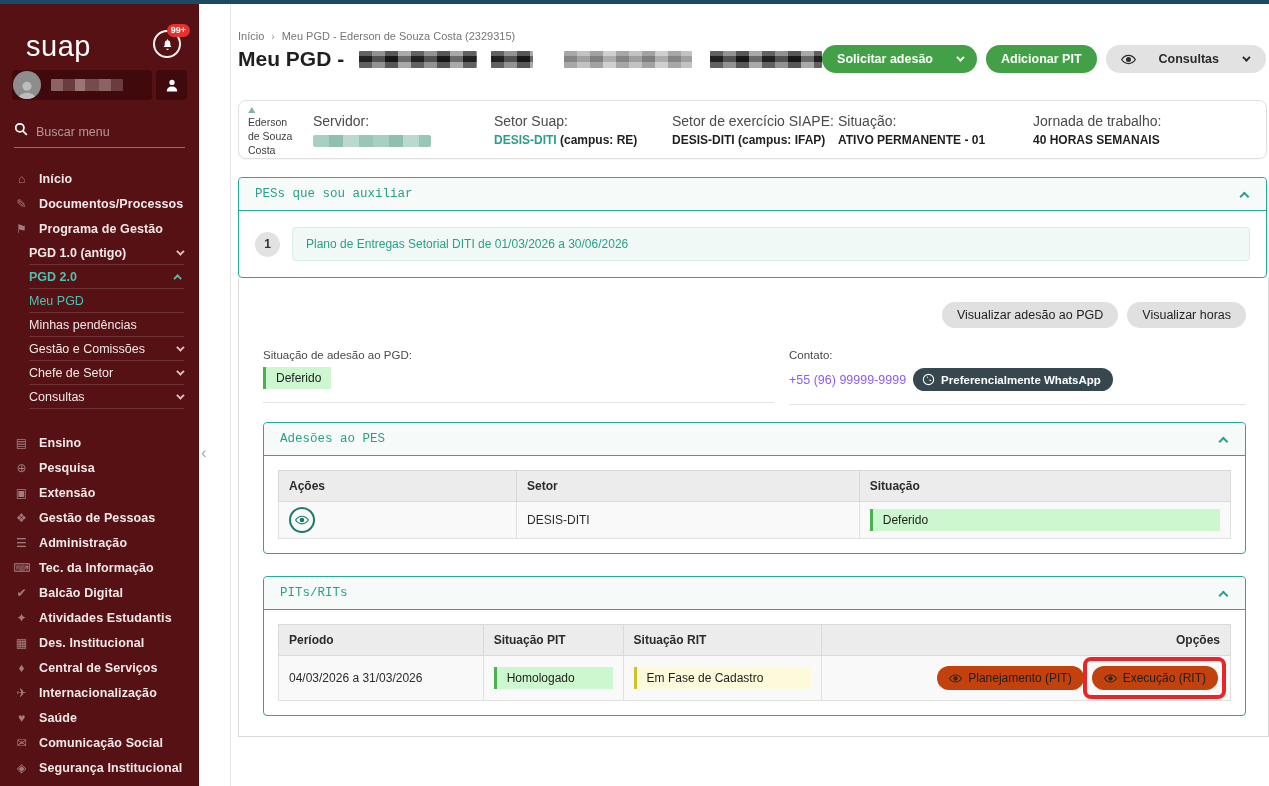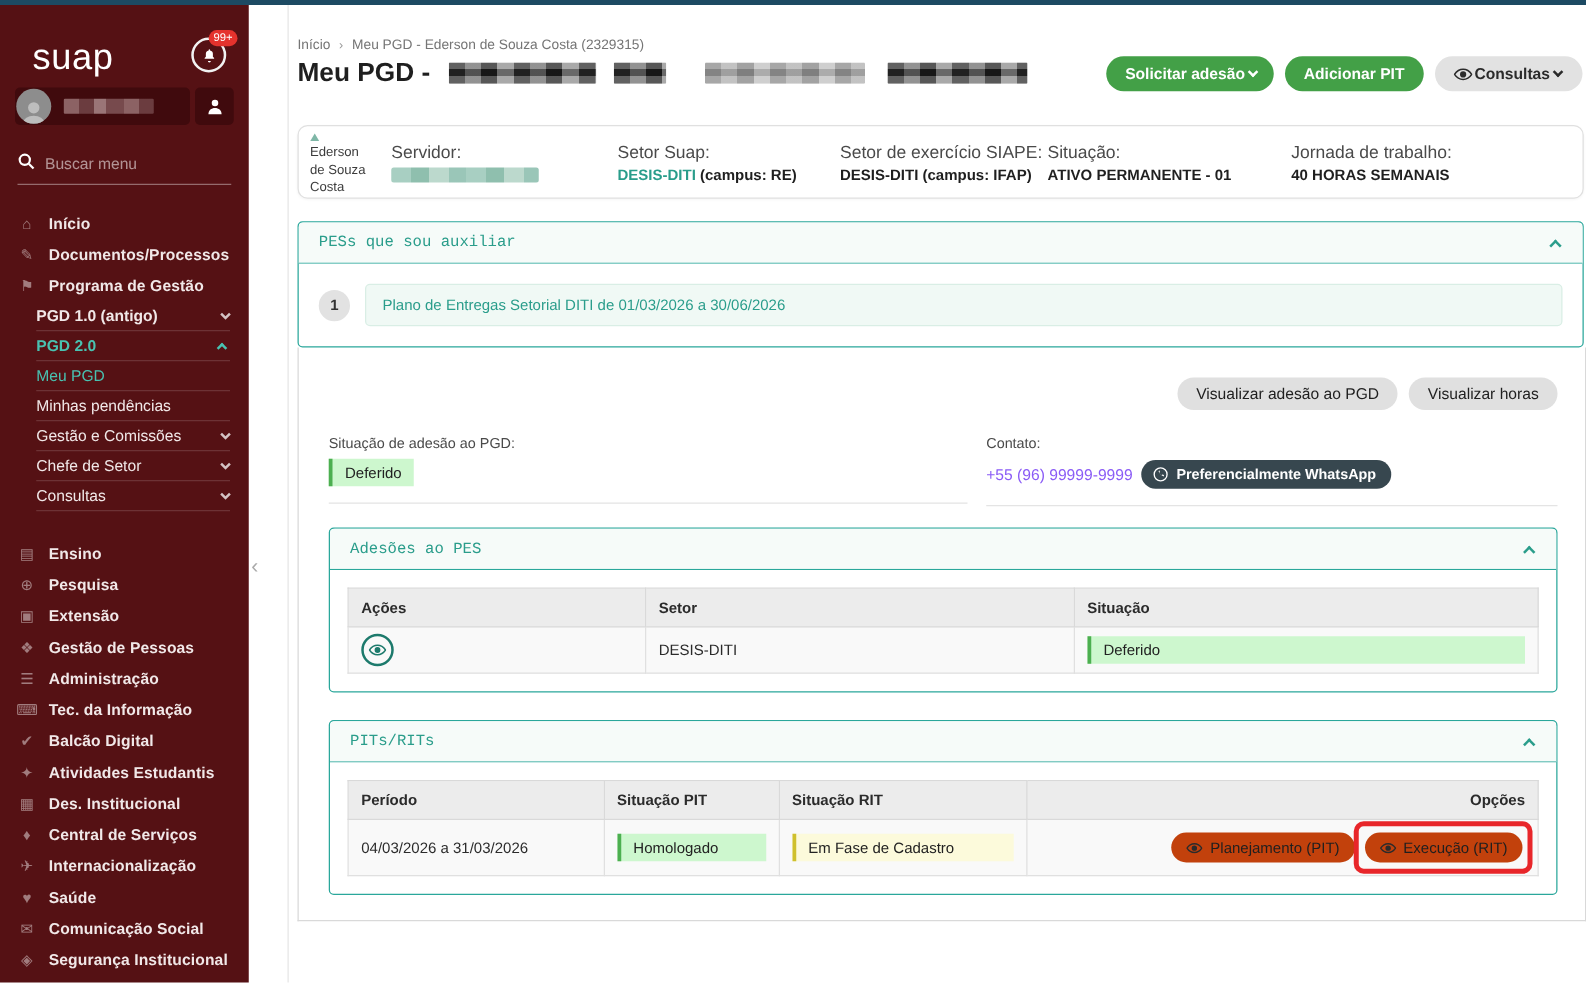--- a/index.html
+++ b/index.html
@@ -7,21 +7,21 @@
     font-family:"Liberation Sans","DejaVu Sans",sans-serif; }
   .top-strip { position:absolute; left:0; top:0; width:1269px; height:4px; background:#1d4a63; z-index:50; }
 
   
   .sidebar { position:absolute; left:0; top:0; width:199px; height:786px; background:#551114; z-index:10; }
   .logo-row { position:relative; padding:30px 0 0 26px; height:62px; }
   .logo { color:#fff; font-size:29px; font-weight:400; letter-spacing:.5px; }
   .bell-btn { position:absolute; right:18px; top:30px; width:28px; height:28px; border:2px solid #f2f2f2;
     border-radius:50%; display:flex; align-items:center; justify-content:center; cursor:pointer; }
   .bell-badge { position:absolute; top:-8px; right:-11px; background:#e5322d; color:#fff; font-size:9px;
-    font-weight:normal; border-radius:8px; padding:2px 4px; line-height:1; }
+    font-weight:bold; border-radius:8px; padding:2px 4px; line-height:1; }
   .profile-row { display:flex; align-items:center; margin:8px 12px 0 12px; gap:4px; }
   .name-plate { position:relative; flex:1; height:30px; background:#400a0d; border-radius:4px;
     display:flex; align-items:center; cursor:pointer; }
   .avatar { width:28px; height:28px; border-radius:50%; background:#8d8d8d; margin-left:1px;
     display:flex; align-items:flex-end; justify-content:center; overflow:hidden; }
   .sq-btn { width:31px; height:30px; background:#400a0d; border-radius:4px; display:flex;
     align-items:center; justify-content:center; cursor:pointer; }
   .search-row { position:relative; margin:22px 14px 0 14px; border-bottom:1px solid rgba(255,255,255,.38); padding-bottom:7px; }
   .search-row input { width:100%; background:transparent; border:none; outline:none; color:#fff;
     font-size:12.5px; padding-left:22px; font-family:inherit; }
@@ -56,21 +56,21 @@
     background-image:repeating-linear-gradient(90deg,#2c2c2c 0 13px,#6e6e6e 13px 26px,#1f1f1f 26px 39px,#8c8c8c 39px 52px),
       repeating-linear-gradient(0deg,rgba(255,255,255,.25) 0 6px,rgba(0,0,0,.25) 6px 12px);
     background-blend-mode:overlay; }
   .redact.lite { opacity:.55; }
   .redact-teal { display:inline-block; height:12px; border-radius:2px;
     background-image:repeating-linear-gradient(90deg,#a8cfc2 0 16px,#8fbfae 16px 30px,#bcd9cd 30px 46px,#9ac6b8 46px 60px); }
   .redact-maroon { display:inline-block; height:12px; border-radius:1px;
     background-image:repeating-linear-gradient(90deg,#8c6264 0 12px,#6b3c3f 12px 24px,#9a7577 24px 34px,#774a4d 34px 48px); }
 
   .actions { position:absolute; right:3px; top:-2px; display:flex; gap:9px; align-items:center; }
-  .btn { display:inline-flex; align-items:center; gap:2px; border:none; border-radius:16px;
+  .btn { display:inline-flex; align-items:center; gap:23px; border:none; border-radius:16px;
     font-size:12.5px; font-weight:700; padding:7px 15px; cursor:pointer; font-family:inherit; white-space:nowrap; }
   .btn.green { background:#43a047; color:#fff; }
   .btn.grey { background:#e2e2e2; color:#2b2b2b; }
   .btn .bchev { width:6px; height:6px; border-right:2px solid currentColor; border-bottom:2px solid currentColor;
     transform:rotate(45deg) translateY(-2px); display:inline-block; }
 
   
   .info-card { margin:19px 2px 0 0; border:1px solid #e0e0e0; border-radius:8px; background:#fff;
     box-shadow:0 1px 2px rgba(0,0,0,.04); height:59px; display:flex; align-items:center; position:relative; }
   .photo-box { position:absolute; left:9px; top:5px; width:52px; height:48px; overflow:hidden;

